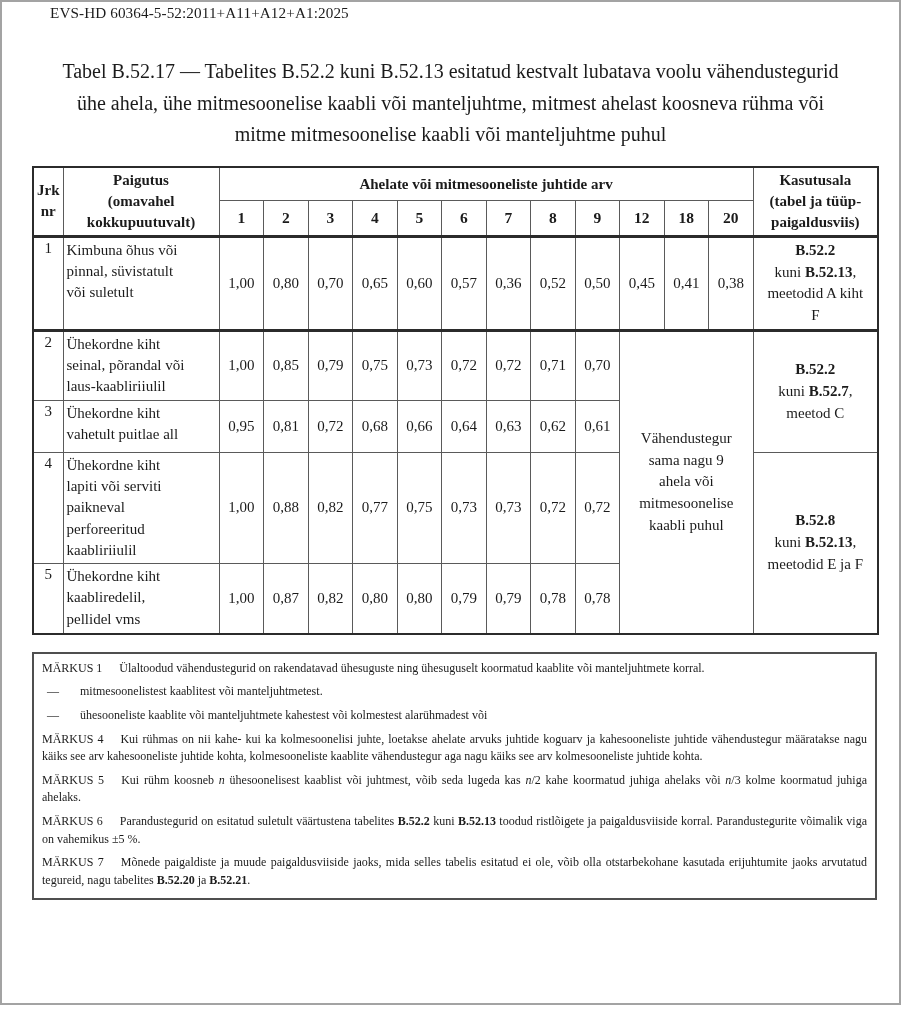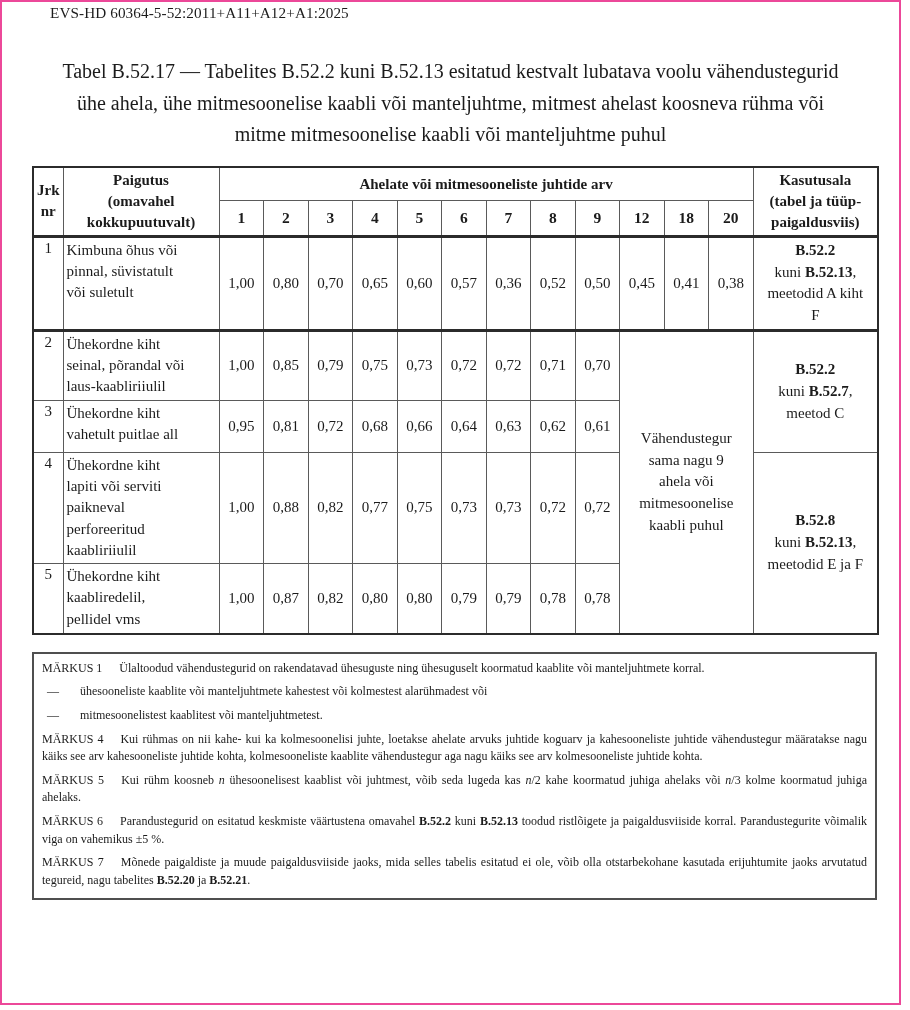--- a/index.html
+++ b/index.html
@@ -6,21 +6,21 @@
     margin: 0; padding: 0;
     width: 910px; height: 1010px;
     background: #ffffff;
     font-family: "Liberation Serif", "DejaVu Serif", serif;
     color: #1b1b1b;
     -webkit-font-smoothing: antialiased;
   }
   .frame {
     position: absolute; left: 0; top: 0;
     width: 901px; height: 1005px;
-    border: 2px solid #ec4899;
+    border: 2px solid #a3a3a3;
     box-sizing: border-box;
     background: #ffffff;
     overflow: hidden;
   }
   .doc-ref {
     margin: 2px 0 0 48px;
     font-size: 15.2px;
     letter-spacing: 0.1px;
   }
   .title {
@@ -236,21 +236,21 @@
         <td class="c-val">0,79</td>
         <td class="c-val">0,79</td>
         <td class="c-val">0,78</td>
         <td class="c-val">0,78</td>
       </tr>
     </tbody>
   </table>
 
   <div class="notes-box">
     <p class="note"><span class="note-label">MÄRKUS 1</span><span><span>Ülaltoodud vähendustegurid on rakendatavad ühesuguste ning ühesuguselt koormatud kaablite või manteljuhtmete korral.</span></span></p>
+    <p class="note dash"><span class="note-label">—</span><span><span>mitmesoonelistest kaablitest või manteljuhtmetest.</span></span></p>
     <p class="note dash"><span class="note-label">—</span><span><span>ühesooneliste kaablite või manteljuhtmete kahestest või kolmestest alarühmadest või</span></span></p>
-    <p class="note dash"><span class="note-label">—</span><span><span>mitmesoonelistest kaablitest või manteljuhtmetest.</span></span></p>
     <p class="note"><span class="note-label">MÄRKUS 4</span><span><span>Kui rühmas on nii kahe- kui ka kolmesoonelisi juhte, loetakse ahelate arvuks juhtide koguarv ja kahesooneliste juhtide vähendustegur määratakse nagu käiks see arv kahesooneliste juhtide kohta, kolmesooneliste kaablite vähendustegur aga nagu käiks see arv kolmesooneliste juhtide kohta.</span></span></p>
     <p class="note"><span class="note-label">MÄRKUS 5</span><span><span>Kui rühm koosneb </span><span style="font-style: italic;">n</span><span> ühesoonelisest kaablist või juhtmest, võib seda lugeda kas </span><span style="font-style: italic;">n</span><span>/2 kahe koormatud juhiga ahelaks või </span><span style="font-style: italic;">n</span><span>/3 kolme koormatud juhiga ahelaks.</span></span></p>
-    <p class="note"><span class="note-label">MÄRKUS 6</span><span><span>Parandustegurid on esitatud keskmiste väärtustena omavahel </span><span style="font-weight: bold;">B.52.2</span><span> kuni </span><span style="font-weight: bold;">B.52.13</span><span> toodud ristlõigete ja paigaldusviiside korral. Parandustegurite võimalik viga on vahemikus ±5 %.</span></span></p>
+    <p class="note"><span class="note-label">MÄRKUS 6</span><span><span>Parandustegurid on esitatud suletult väärtustena tabelites </span><span style="font-weight: bold;">B.52.2</span><span> kuni </span><span style="font-weight: bold;">B.52.13</span><span> toodud ristlõigete ja paigaldusviiside korral. Parandustegurite võimalik viga on vahemikus ±5 %.</span></span></p>
     <p class="note"><span class="note-label">MÄRKUS 7</span><span><span>Mõnede paigaldiste ja muude paigaldusviiside jaoks, mida selles tabelis esitatud ei ole, võib olla otstarbekohane kasutada erijuhtumite jaoks arvutatud tegureid, nagu tabelites </span><span style="font-weight: bold;">B.52.20</span><span> ja </span><span style="font-weight: bold;">B.52.21</span><span>.</span></span></p>
   </div>
 
 </div>
 
 </body></html>

